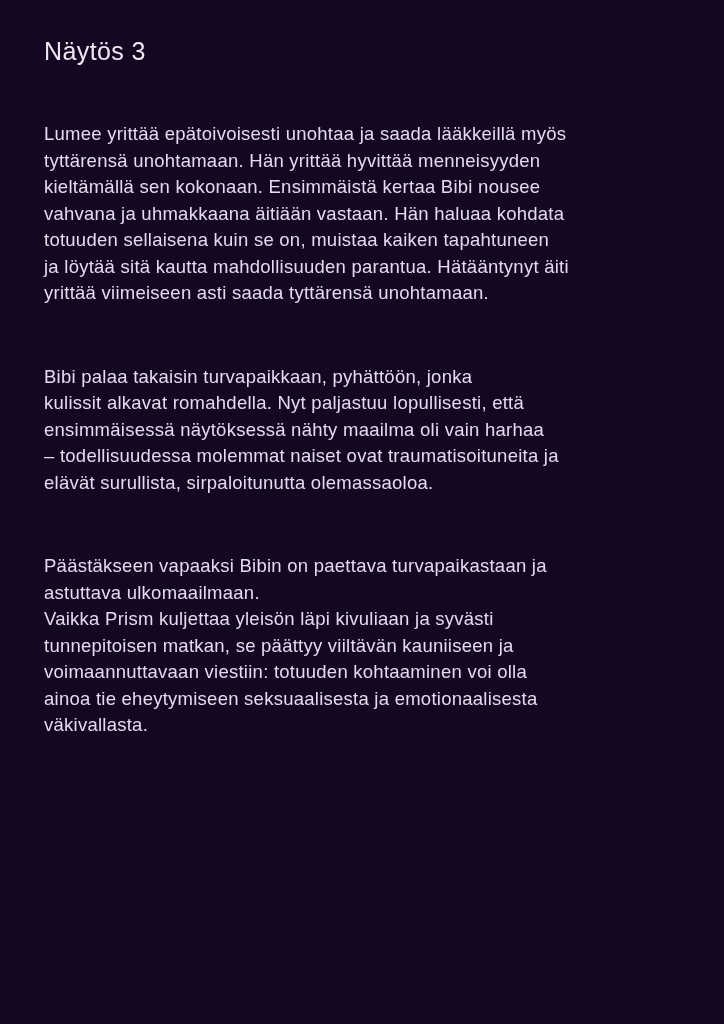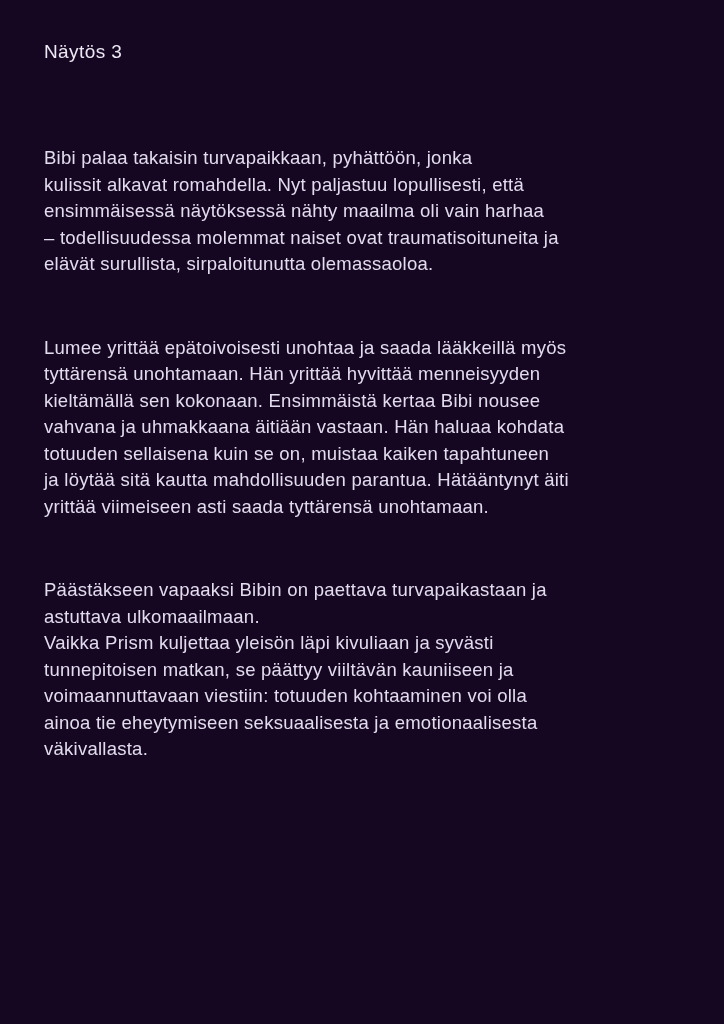--- a/index.html
+++ b/index.html
@@ -13,22 +13,22 @@
     overflow: hidden;
     font-family: "Liberation Sans", sans-serif;
   }
   .page {
     box-sizing: border-box;
     width: 724px;
     height: 1024px;
     padding: 38px 44px 0 44px;
   }
   .title {
-    margin: 0 0 80px 0;
-    font-size: 19px;
+    margin: 0 0 56px 0;
+    font-size: 25px;
     line-height: 27px;
     font-weight: 500;
     letter-spacing: 0.4px;
     color: #ece8f4;
   }
   .para {
     margin: 0 0 57px 0;
     max-width: 630px;
     font-size: 18.5px;
     line-height: 26.5px;
@@ -37,33 +37,33 @@
     color: #e2dcee;
     white-space: pre-line; 
   }
 </style>
 </head>
 <body>
 
 <div class="page">
   <h1 class="title">Näytös 3</h1>
 
-  <p class="para">Bibi palaa takaisin turvapaikkaan, pyhättöön, jonka
-kulissit alkavat romahdella. Nyt paljastuu lopullisesti, että
-ensimmäisessä näytöksessä nähty maailma oli vain harhaa
-– todellisuudessa molemmat naiset ovat traumatisoituneita ja
-elävät surullista, sirpaloitunutta olemassaoloa.</p>
-
   <p class="para">Lumee yrittää epätoivoisesti unohtaa ja saada lääkkeillä myös
 tyttärensä unohtamaan. Hän yrittää hyvittää menneisyyden
 kieltämällä sen kokonaan. Ensimmäistä kertaa Bibi nousee
 vahvana ja uhmakkaana äitiään vastaan. Hän haluaa kohdata
 totuuden sellaisena kuin se on, muistaa kaiken tapahtuneen
 ja löytää sitä kautta mahdollisuuden parantua. Hätääntynyt äiti
 yrittää viimeiseen asti saada tyttärensä unohtamaan.</p>
+
+  <p class="para">Bibi palaa takaisin turvapaikkaan, pyhättöön, jonka
+kulissit alkavat romahdella. Nyt paljastuu lopullisesti, että
+ensimmäisessä näytöksessä nähty maailma oli vain harhaa
+– todellisuudessa molemmat naiset ovat traumatisoituneita ja
+elävät surullista, sirpaloitunutta olemassaoloa.</p>
 
   <p class="para">Päästäkseen vapaaksi Bibin on paettava turvapaikastaan ja
 astuttava ulkomaailmaan.
 Vaikka Prism kuljettaa yleisön läpi kivuliaan ja syvästi
 tunnepitoisen matkan, se päättyy viiltävän kauniiseen ja
 voimaannuttavaan viestiin: totuuden kohtaaminen voi olla
 ainoa tie eheytymiseen seksuaalisesta ja emotionaalisesta
 väkivallasta.</p>
 
 </div>

